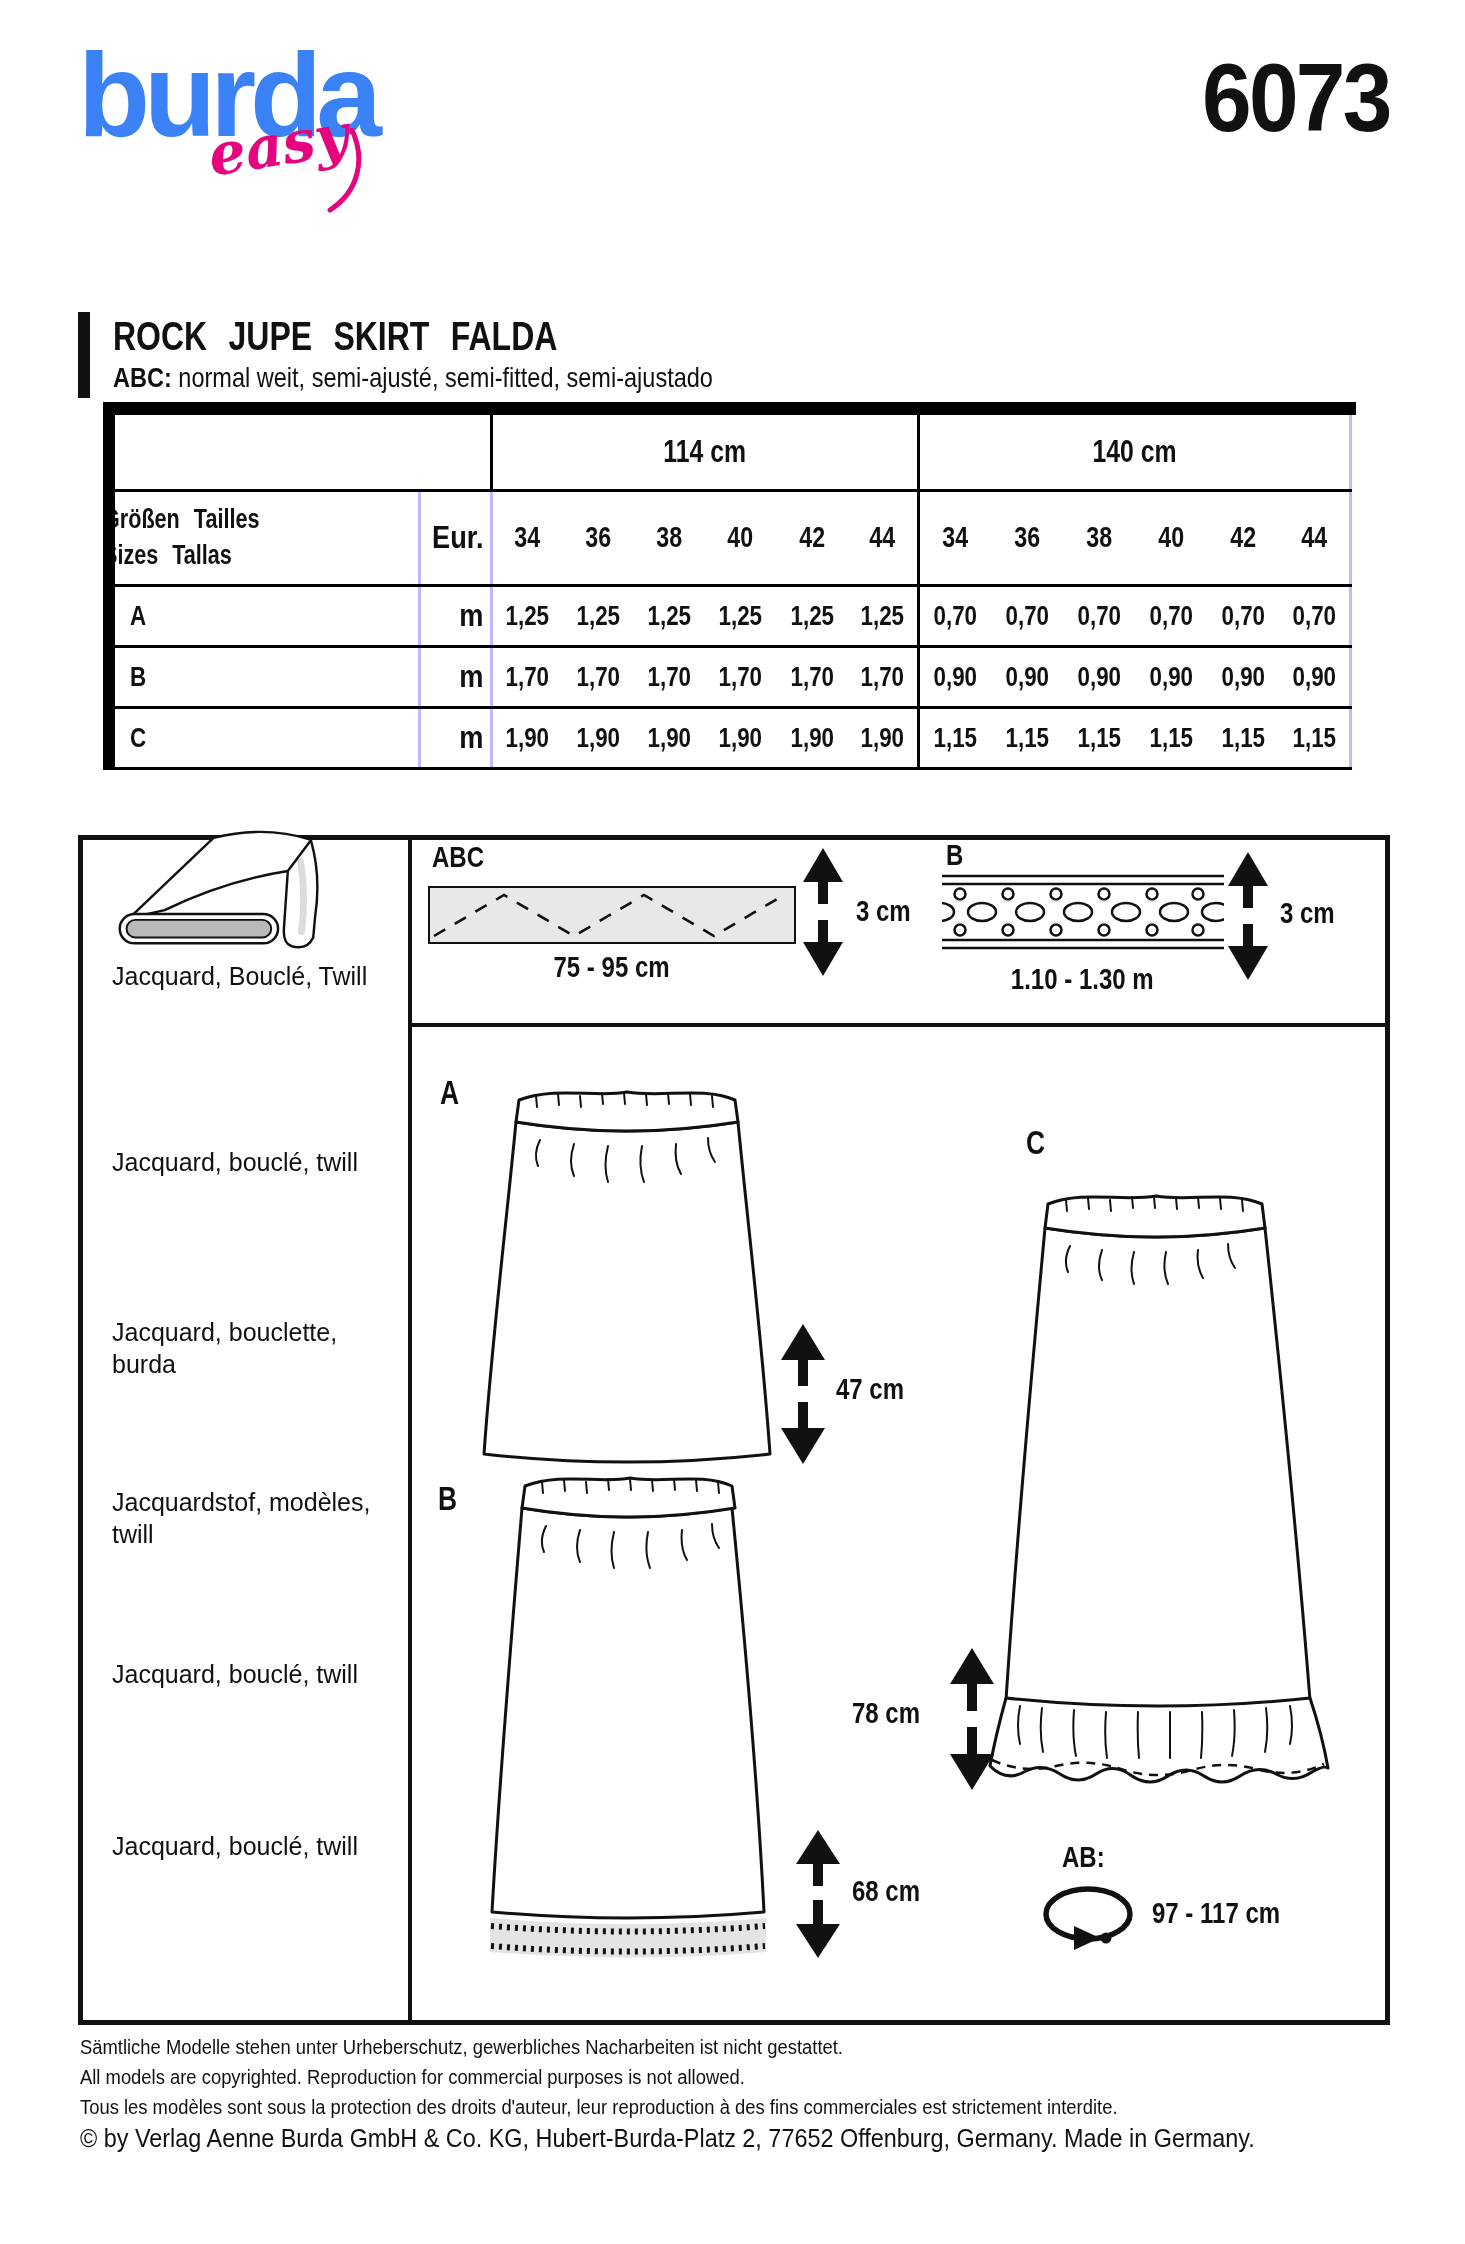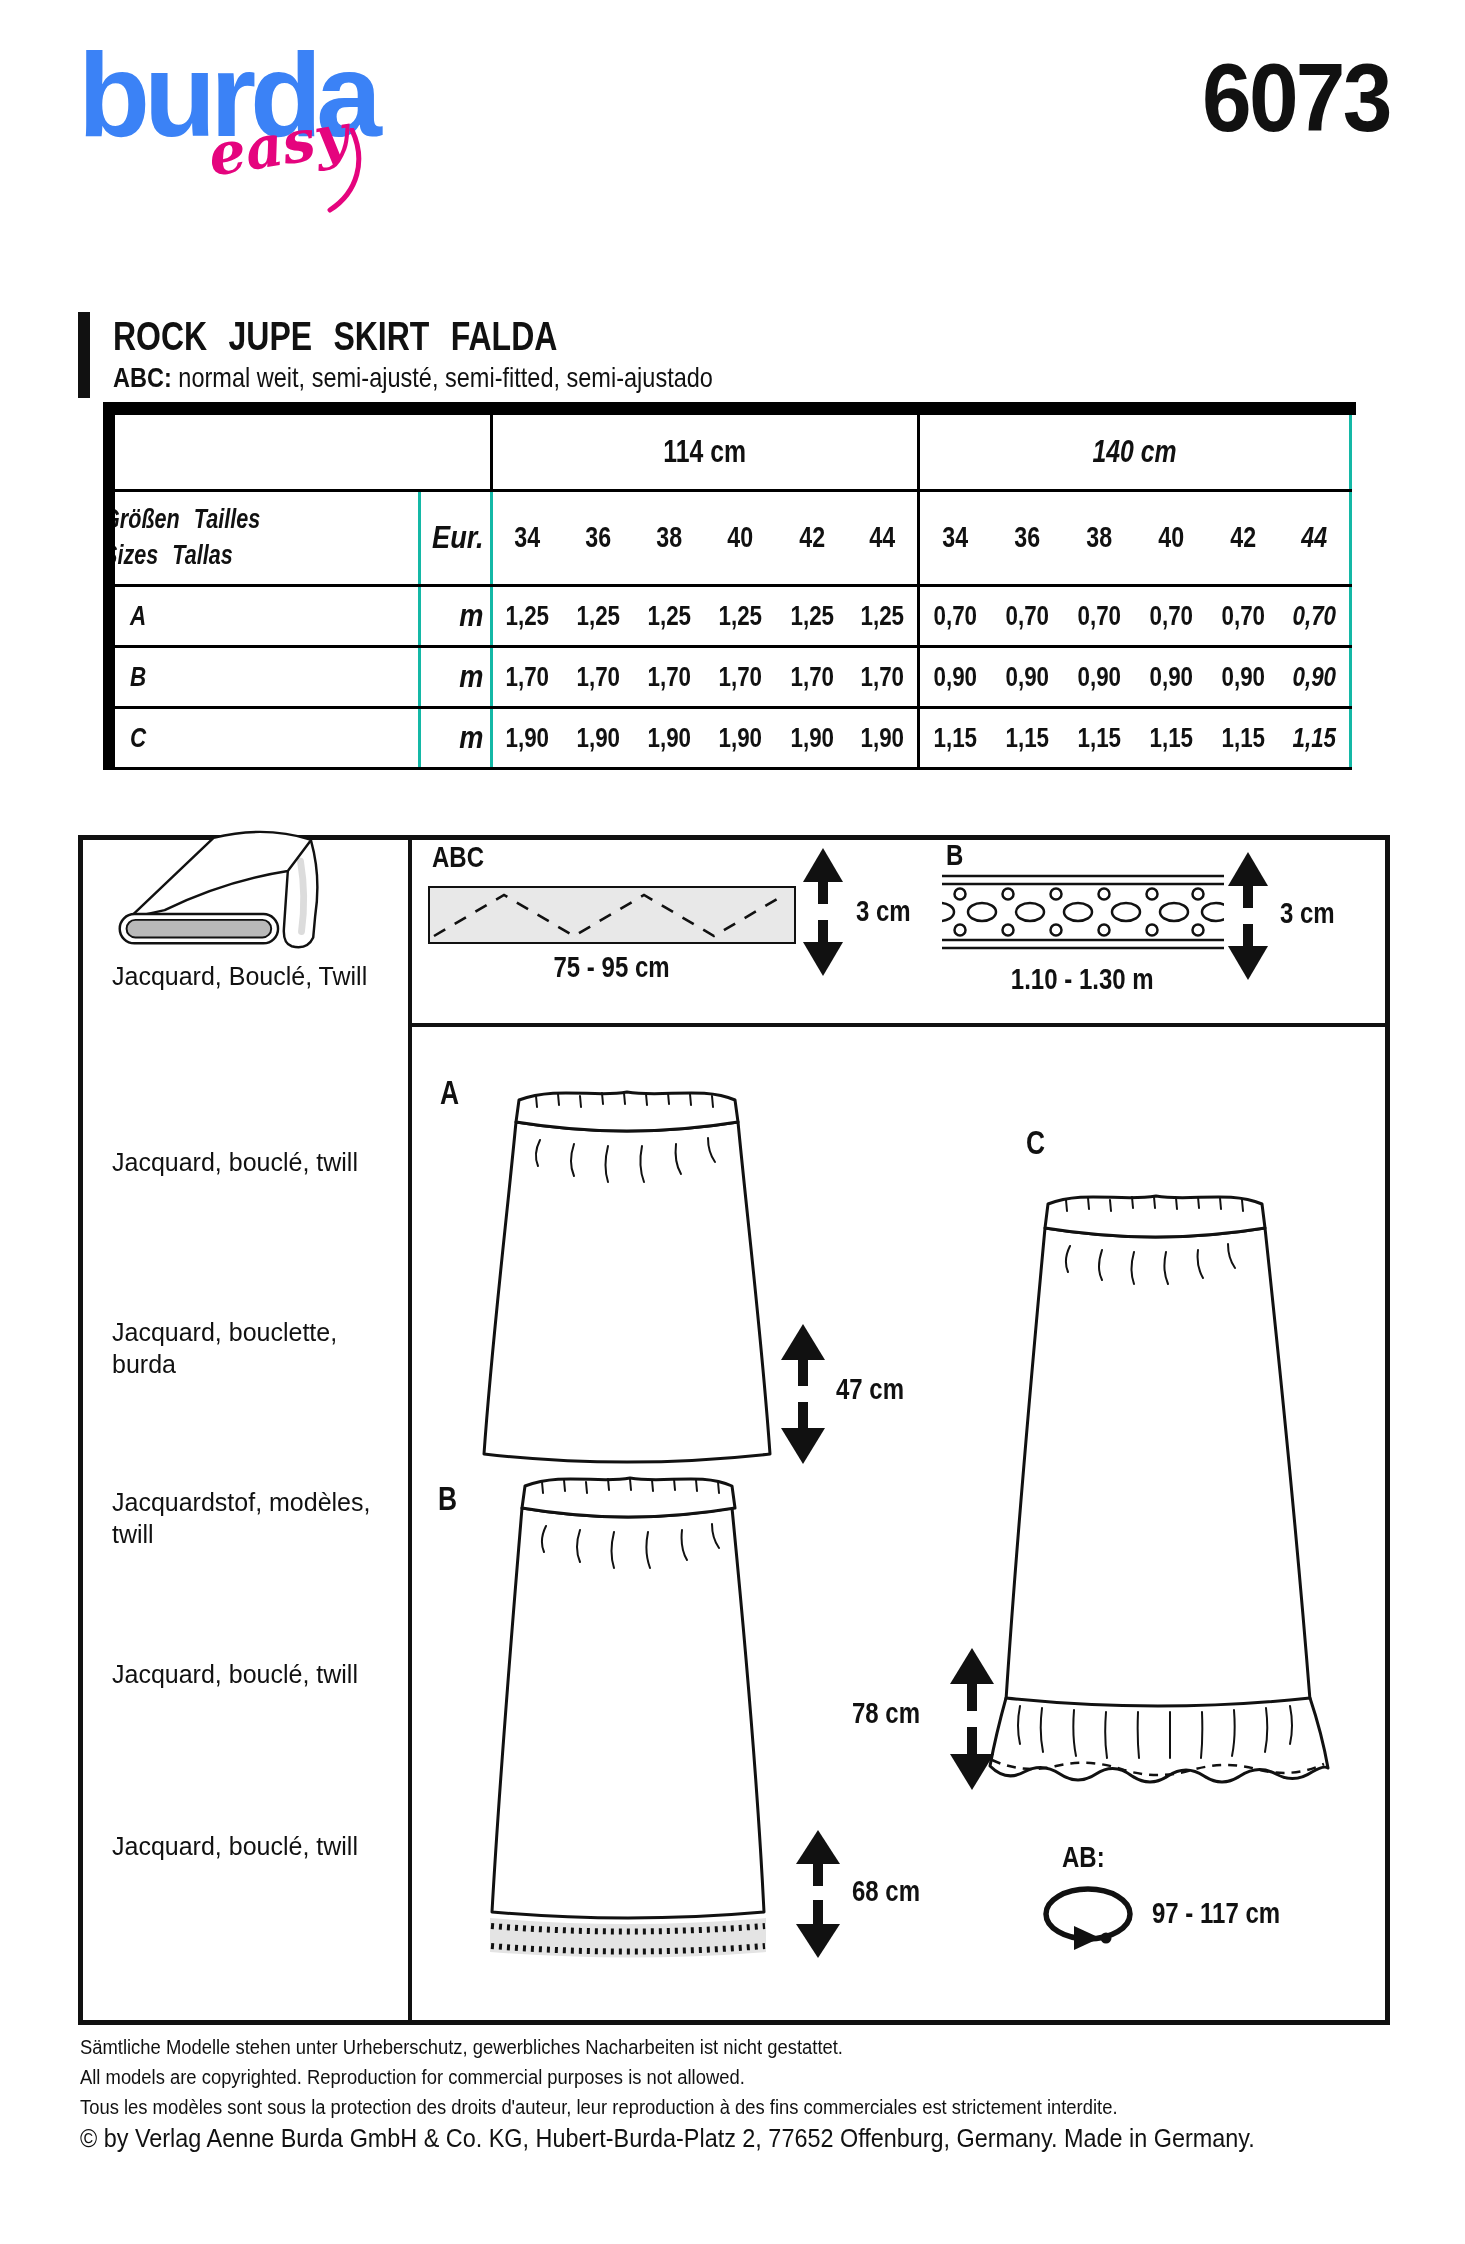--- a/index.html
+++ b/index.html
@@ -21,21 +21,21 @@
   
   .title-bar{width:12px;height:86px;background:#111;}
   .garment-title{font-size:41px;font-weight:700;line-height:1.05;word-spacing:16px;transform:scaleX(.78);transform-origin:0 50%;white-space:nowrap;}
   .fit-line{font-size:28px;line-height:1.15;transform:scaleX(.84);transform-origin:0 50%;white-space:nowrap;}
 
   
   .yardage-table{border-collapse:collapse;table-layout:fixed;width:1042px;}
   .yardage-table td{padding:0;text-align:center;vertical-align:middle;font-weight:700;}
   .bd-b{border-bottom:3px solid #000;}
   .bd-l{border-left:3px solid #000;}
-  .bd-r{border-right:3px solid #14b8a6;font-style:italic;}
+  .bd-r{border-right:3px solid #c4b5fd;}
   .cell-width{font-size:31px;}
   .cell-size{font-size:29px;margin-top:24px;}
   .cell-val{font-size:28px;}
   .cell-rowhead{font-size:27px;text-align:left !important;line-height:1.3;word-spacing:10px;}
   .cell-view{font-size:28px;text-align:left !important;}
   .cell-unit{font-size:32px;text-align:right !important;}
 
   
   .main-box{border:5px solid #111;}
   .divider{background:#111;}

